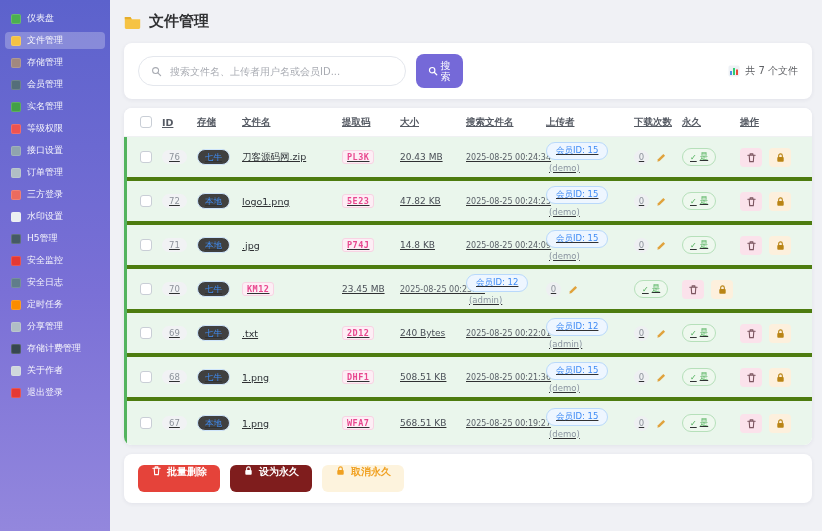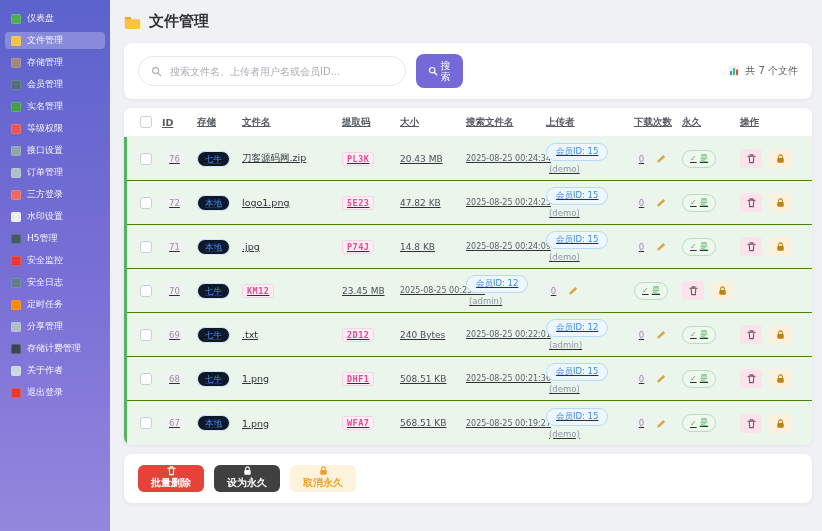--- a/index.html
+++ b/index.html
@@ -26,47 +26,47 @@
   .search-input::placeholder { color:#a8abb2; }
   .search-btn { width:47px; height:34px; margin-left:10px; background:#7569d8; border:none; border-radius:8px; color:#fff; display:flex; align-items:center; justify-content:center; gap:2px; cursor:pointer; }
   .search-btn .lbl { display:inline-block; width:12px; font-size:10px; line-height:11px; word-break:break-all; }
   .stats { margin-left:auto; display:flex; align-items:center; gap:5px; font-size:10px; color:#606266; }
 
   
   .table-card { margin-bottom:9px; overflow:hidden; }
   .trow { display:grid; grid-template-columns:35px 35px 45px 100px 58px 66px 80px 88px 48px 58px 72px; align-items:center;text-decoration:underline; }
   .thead { height:29px; background:#fff; color:#555a63; font-size:9.5px; font-weight:bold; border-bottom:1px solid #f0f1f3; padding-left:3px; }
   .tbody { border-left:3px solid #53b35e; }
-  .row { height:44px; background:#eaf6ec; border-bottom:1px solid #4d7c0f; font-size:9px; color:#303133; }
+  .row { height:44px; background:#eaf6ec; border-bottom:4px solid #4d7c0f; font-size:9px; color:#303133; }
   .row:last-child { border-bottom:none; }
   .cb { width:12px; height:12px; border:1px solid #c9ced6; border-radius:3px; background:#fff; margin-left:13px; cursor:pointer; }
   .pill { display:inline-block; width:fit-content; border-radius:9px; padding:2px 7px; font-size:8.5px; line-height:10px; }
   .id-badge { background:#f1f2f4; color:#8d929b; }
-  .storage-badge { background:#0f172a; color:#3f8cf3; border:1px solid #cfe5fc; }
+  .storage-badge { background:#404040; color:#3f8cf3; border:1px solid #cfe5fc; }
   .filename { font-size:9.5px; color:#2f3338; }
   .code-badge { display:inline-block; width:fit-content; background:#fdeef5; border:1px solid #f8d3e3; color:#e8488f; border-radius:3px; padding:1px 4px; font-size:8.5px; font-weight:bold; letter-spacing:.5px; font-family:"DejaVu Sans Mono","Liberation Mono",monospace; }
   .size { color:#4a4f57; }
   .time { color:#5a6068; font-size:8px; white-space:nowrap; }
   .upl-badge { background:#eef6ff; border:1px solid #b9d9fb; color:#3d8af5; border-radius:10px; padding:2px 9px; font-size:8.5px; width:fit-content; white-space:nowrap; }
   .upl-name { color:#8a94a0; font-size:8.5px; margin-top:3px; padding-left:3px; }
   .dl-cell { display:flex; align-items:center; gap:7px; }
   .dl-count { width:15px; height:15px; border-radius:50%; background:#eef0f2; color:#8d929b; font-size:8.5px; display:flex; align-items:center; justify-content:center; }
   .pencil-btn { color:#e0a23c; cursor:pointer; display:inline-flex; }
   .perm-badge { display:inline-flex; align-items:center; gap:3px; width:fit-content; background:#eef8ee; border:1px solid #b6e0ba; color:#4aad55; border-radius:10px; padding:2px 7px; font-size:8.5px; }
   .perm-badge .chk { font-size:8px; font-weight:bold; }
   .act-cell { display:flex; gap:7px; }
   .icon-btn { width:22px; height:19px; border:none; border-radius:4px; display:flex; align-items:center; justify-content:center; cursor:pointer; }
   .del-btn { background:#fbe2eb; color:#7c5660; }
   .lock-btn { background:#fdf0dd; color:#b98415; }
 
   
   .footer-card { display:flex; align-items:center; gap:10px; padding:11px 14px; }
-  .f-btn { display:flex; align-items:center; border:none; border-radius:6px; padding:0 13px; height:27px; font-size:10px; font-weight:bold; cursor:pointer; font-family:inherit;flex-direction:column; }
+  .f-btn { display:flex; align-items:flex-start; gap:5px; border:none; border-radius:6px; padding:0 13px; height:27px; font-size:10px; font-weight:bold; cursor:pointer; font-family:inherit; }
   .f-danger { background:#e5433a; color:#fff; }
-  .f-green  { background:#404040; color:#fff; }
+  .f-green  { background:#7f1d1d; color:#fff; }
   .f-cream  { background:#fdf3dd; color:#f0a020; }
 </style>
 </head>
 <body>
 
 <div class="app">
 
   <aside class="sidebar">
     <nav>
         <div class="side-item">

